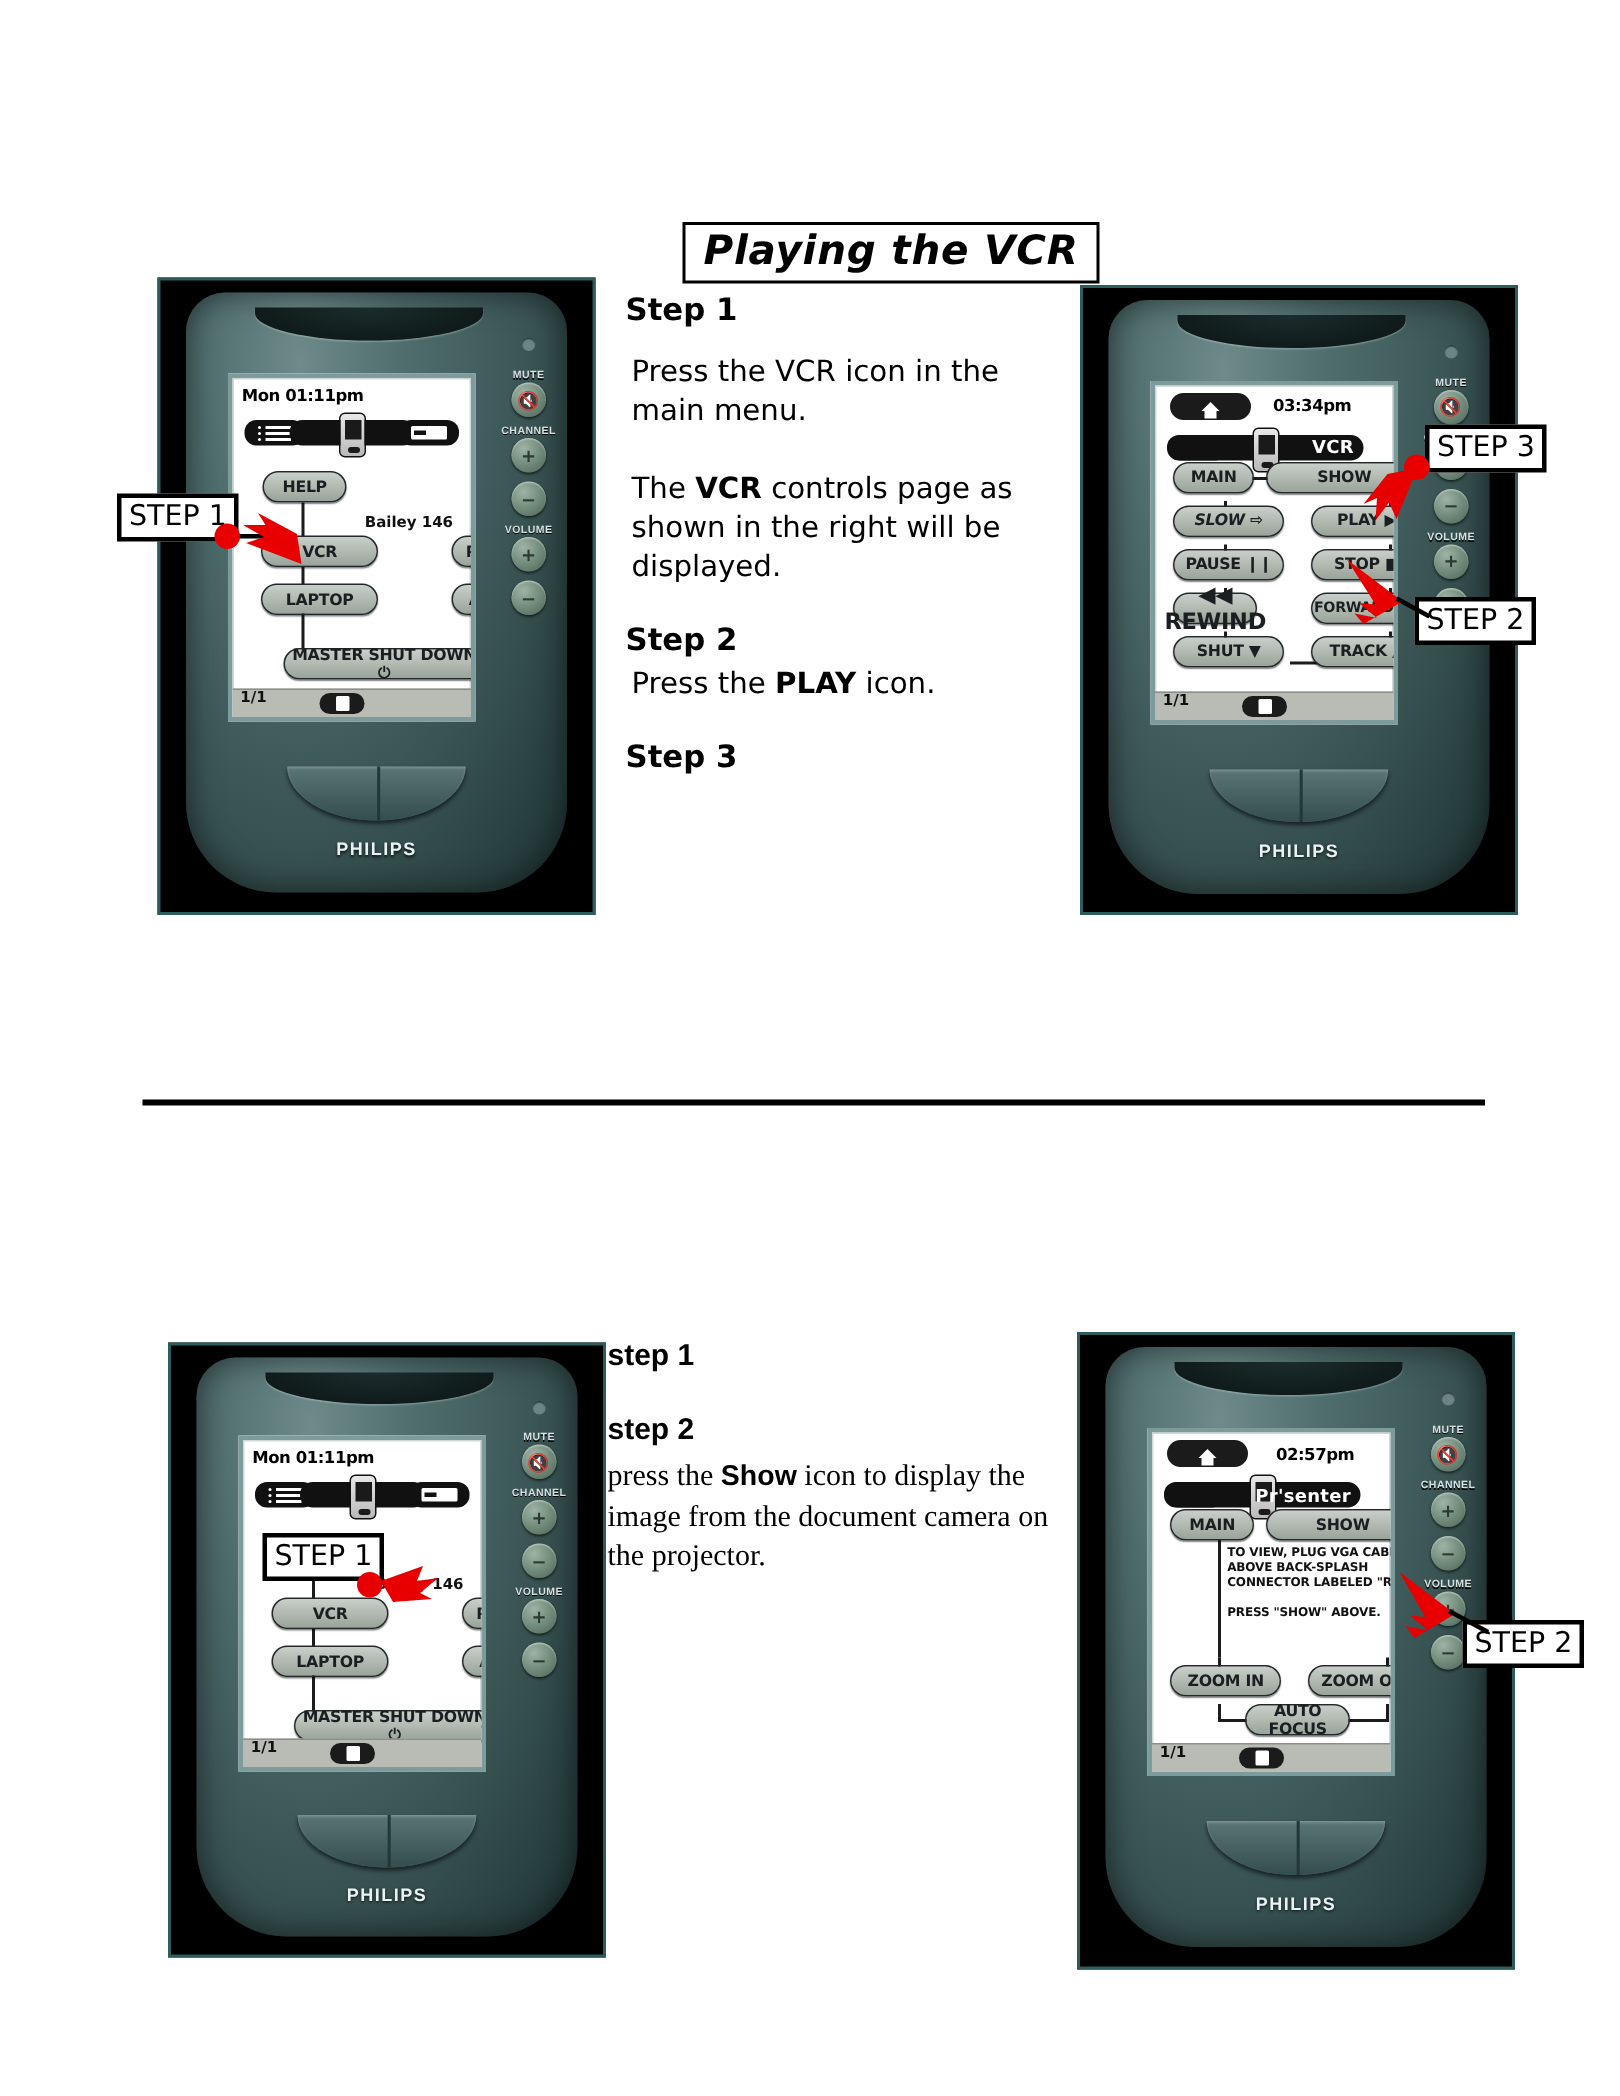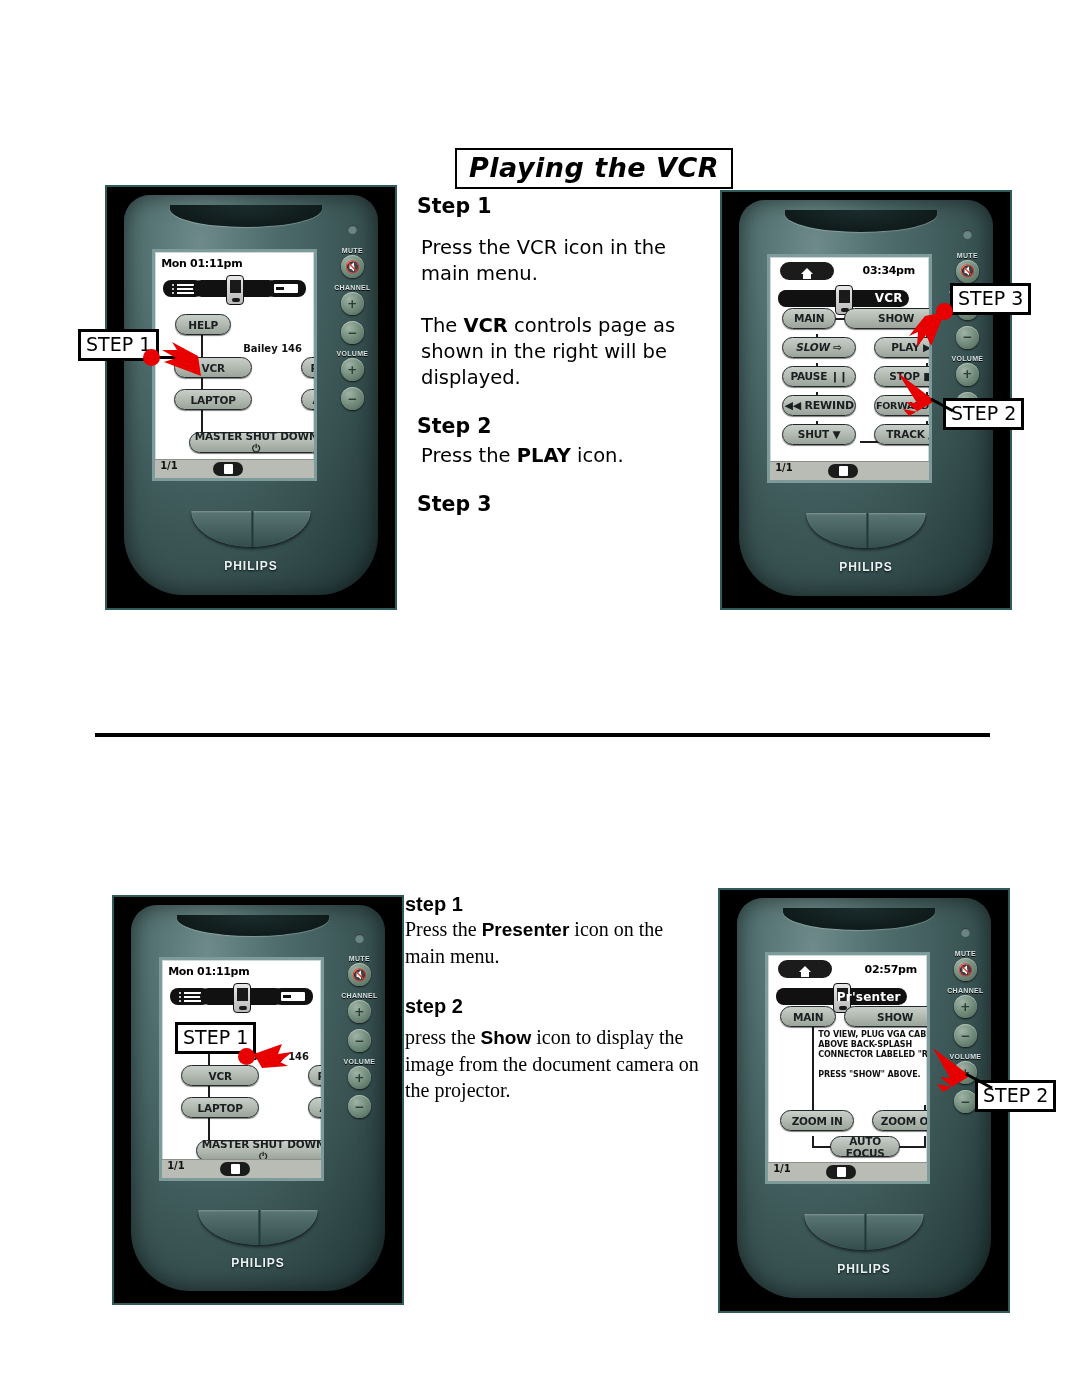--- a/index.html
+++ b/index.html
@@ -470,21 +470,21 @@
         <div class="hw-label">VOLUME</div>
         <div class="hw-btn">+</div>
         <div class="hw-btn">−</div>
       </div>
 
       <div class="lcd">
         <div class="lcd-header-row">
           <div class="home-btn">
               <span class="home-glyph"></span>
             </div>
-          <div class="lcd-time" style="margin-right:4px;">03:34pm</div>
+          <div class="lcd-time" style="margin-right:18px;">03:34pm</div>
         </div>
 
         <div class="icon-row">
           <div class="menu-icon">
             <div class="dots">
                 <i></i>
                 <i></i>
                 <i></i>
               </div>
             <div class="bars">
@@ -513,21 +513,21 @@
 
           <div class="btn" style="left:6px; top:-6px; width:54px;">MAIN</div>
           <div class="btn" style="left:68px; top:-6px; width:104px;">SHOW</div>
 
           <div class="btn" style="left:6px; top:23px; width:74px;font-style:italic;">SLOW ⇨</div>
           <div class="btn" style="left:98px; top:23px; width:74px;">PLAY ▶</div>
 
           <div class="btn" style="left:6px; top:52px; width:74px;">PAUSE ❙❙</div>
           <div class="btn" style="left:98px; top:52px; width:74px;">STOP ■</div>
 
-          <div class="btn" style="left:6px; top:81px; width:74px; font-size:11px;">◀◀ REWIND</div>
+          <div class="btn" style="left:6px; top:81px; width:56px; font-size:15px;">◀◀ REWIND</div>
           <div class="btn" style="left:98px; top:81px; width:74px; font-size:9.5px;">FORWARD ▶▶</div>
 
           <div class="btn" style="left:6px; top:110px; width:74px;">SHUT ▼</div>
           <div class="btn" style="left:98px; top:110px; width:74px;">TRACK ▲</div>
         </div>
 
         <div class="lcd-footer">
           <span class="pg">1/1</span>
           <div class="disk">
               <span></span>
@@ -629,23 +629,20 @@
   </div>
 
   <div class="callout" style="left:175px; top:1022px;">STEP 1</div>
   <div class="dot" style="left:238px; top:1048px;"></div>
   <svg class="arrow" style="left:252px; top:1040px;" width="42" height="36" viewBox="0 0 42 36">
     <polygon points="2,14 30,4 26,14 40,12 28,22 36,26 10,28" fill="#e80000"></polygon>
   </svg>
 
   <div class="instr-bottom">
     <div class="step-head">step 1</div>
-    <div class="body">
-      <span>Press the </span><b>Presenter</b><span> icon on the main menu.</span>
-    </div>
     <div style="height:26px"></div>
     <div class="step-head">step 2</div>
     <div style="height:6px"></div>
     <div class="body">
       <span>press the </span><b>Show</b><span> icon to display the image from the document camera on the projector.</span>
     </div>
   </div>
 
   <div class="device" style="left:718px; top:888px; width:292px; height:425px;">
     <div class="device-body">
@@ -661,21 +658,21 @@
         <div class="hw-label">VOLUME</div>
         <div class="hw-btn">+</div>
         <div class="hw-btn">−</div>
       </div>
 
       <div class="lcd">
         <div class="lcd-header-row">
           <div class="home-btn">
               <span class="home-glyph"></span>
             </div>
-          <div class="lcd-time" style="">02:57pm</div>
+          <div class="lcd-time" style="margin-right:14px;">02:57pm</div>
         </div>
 
         <div class="icon-row">
           <div class="menu-icon">
             <div class="dots">
                 <i></i>
                 <i></i>
                 <i></i>
               </div>
             <div class="bars">

